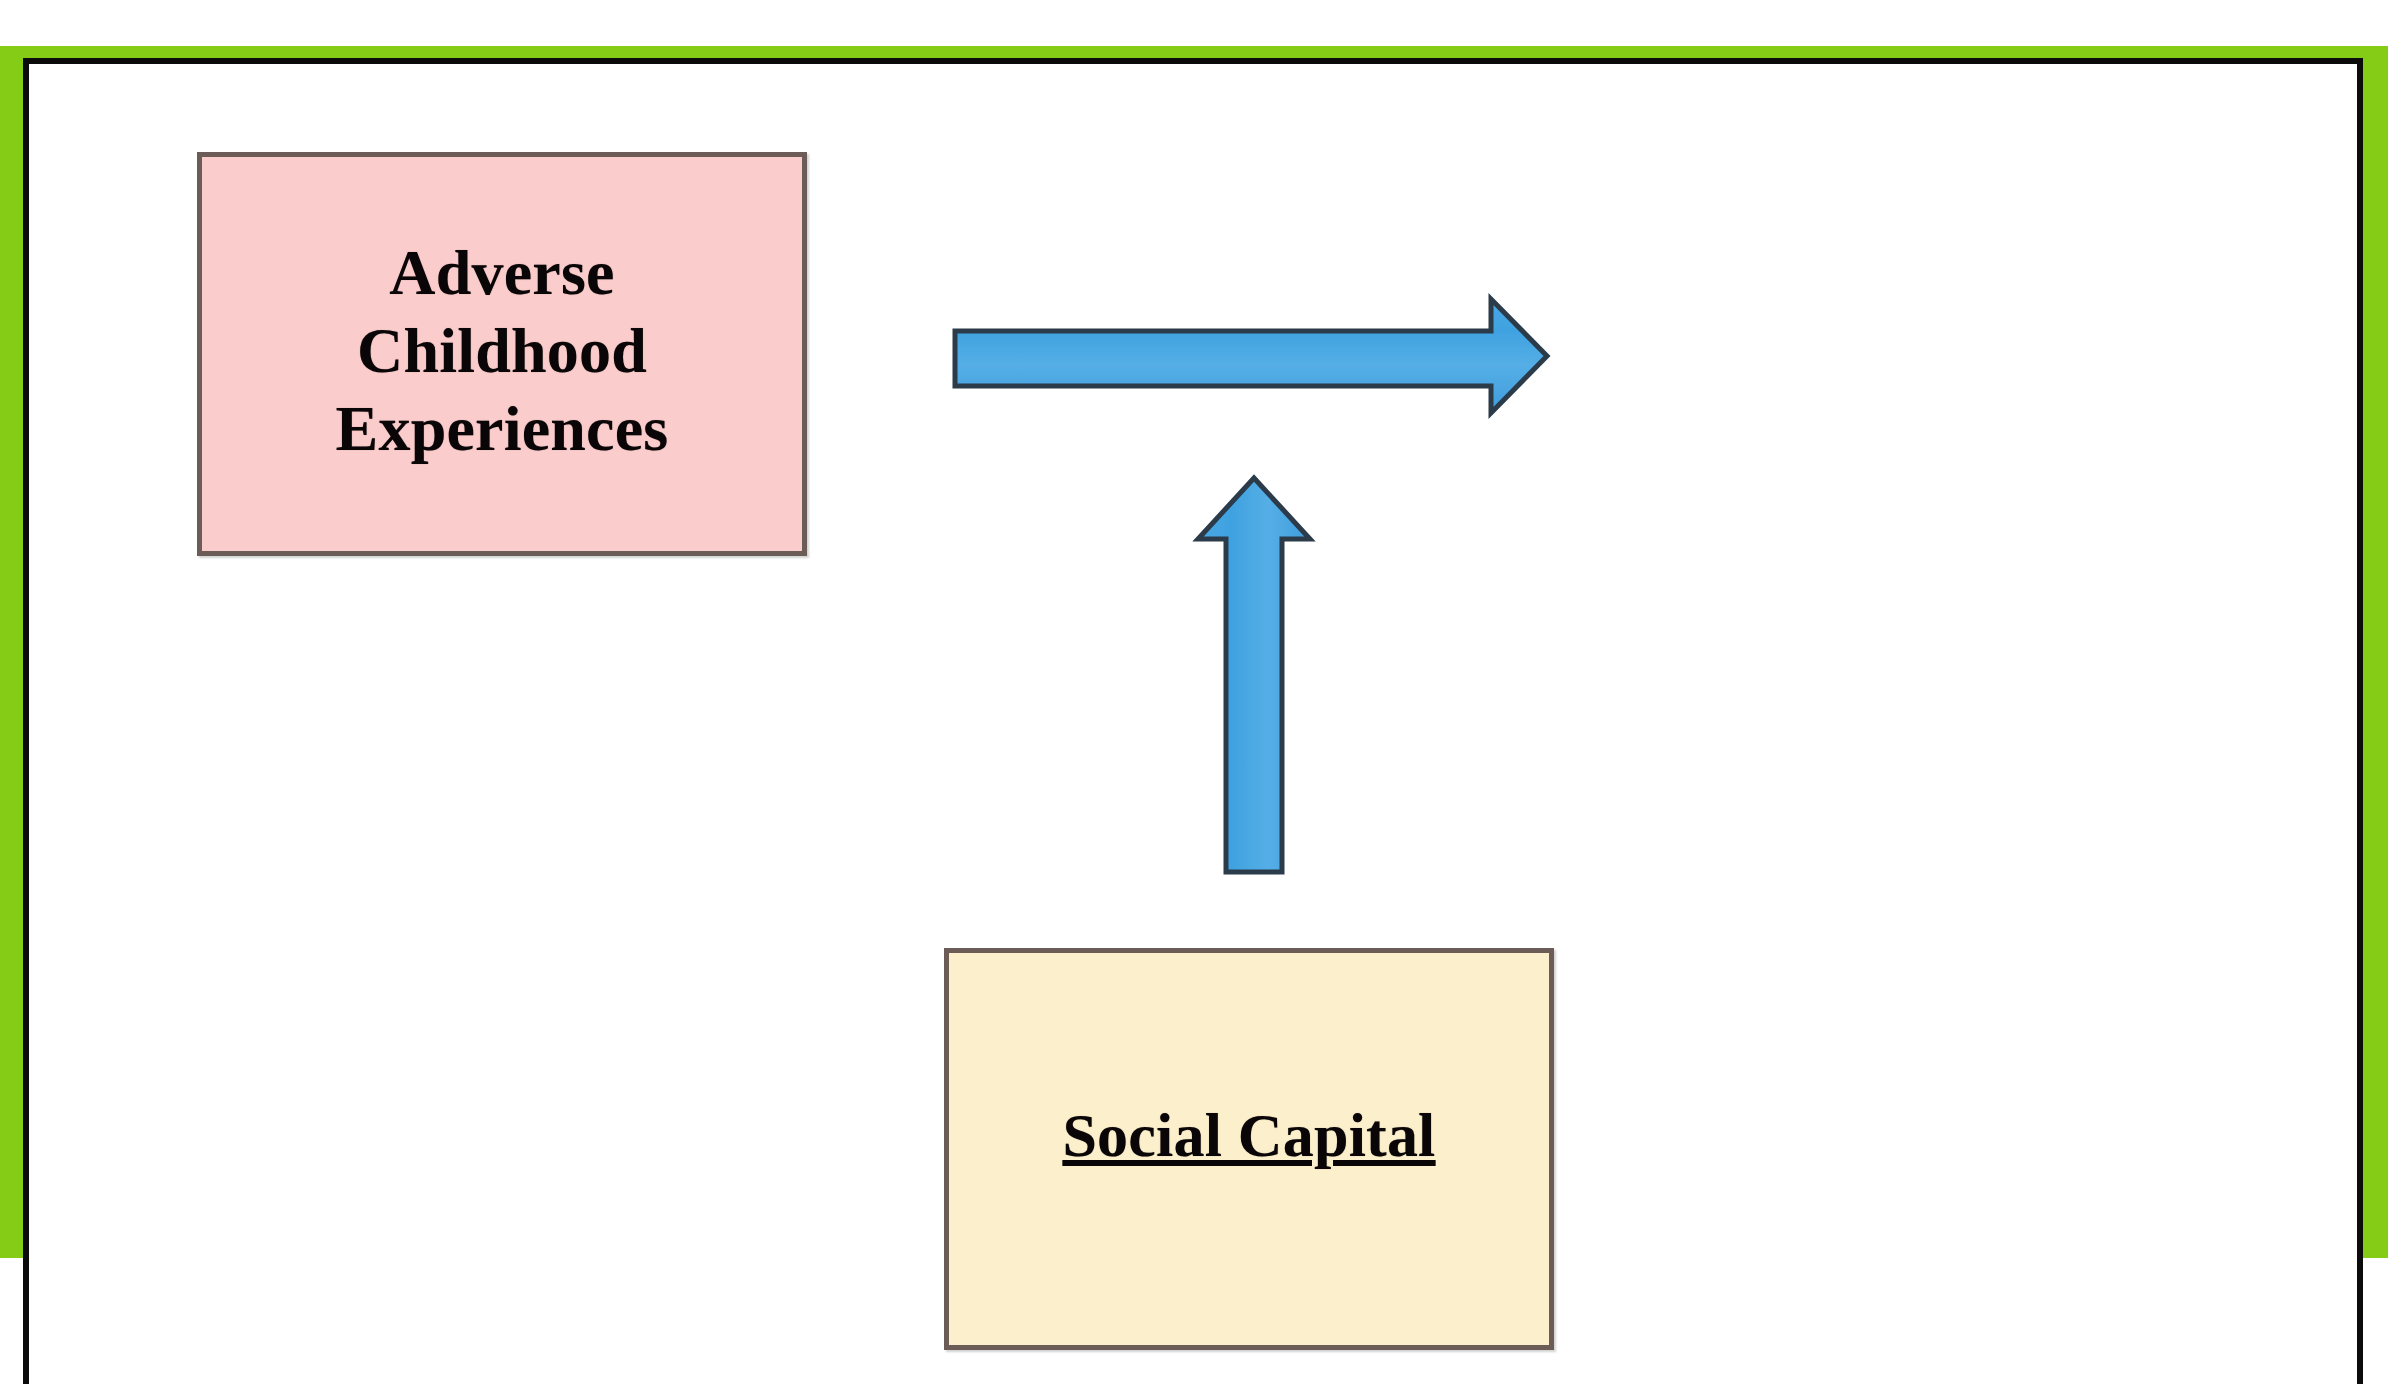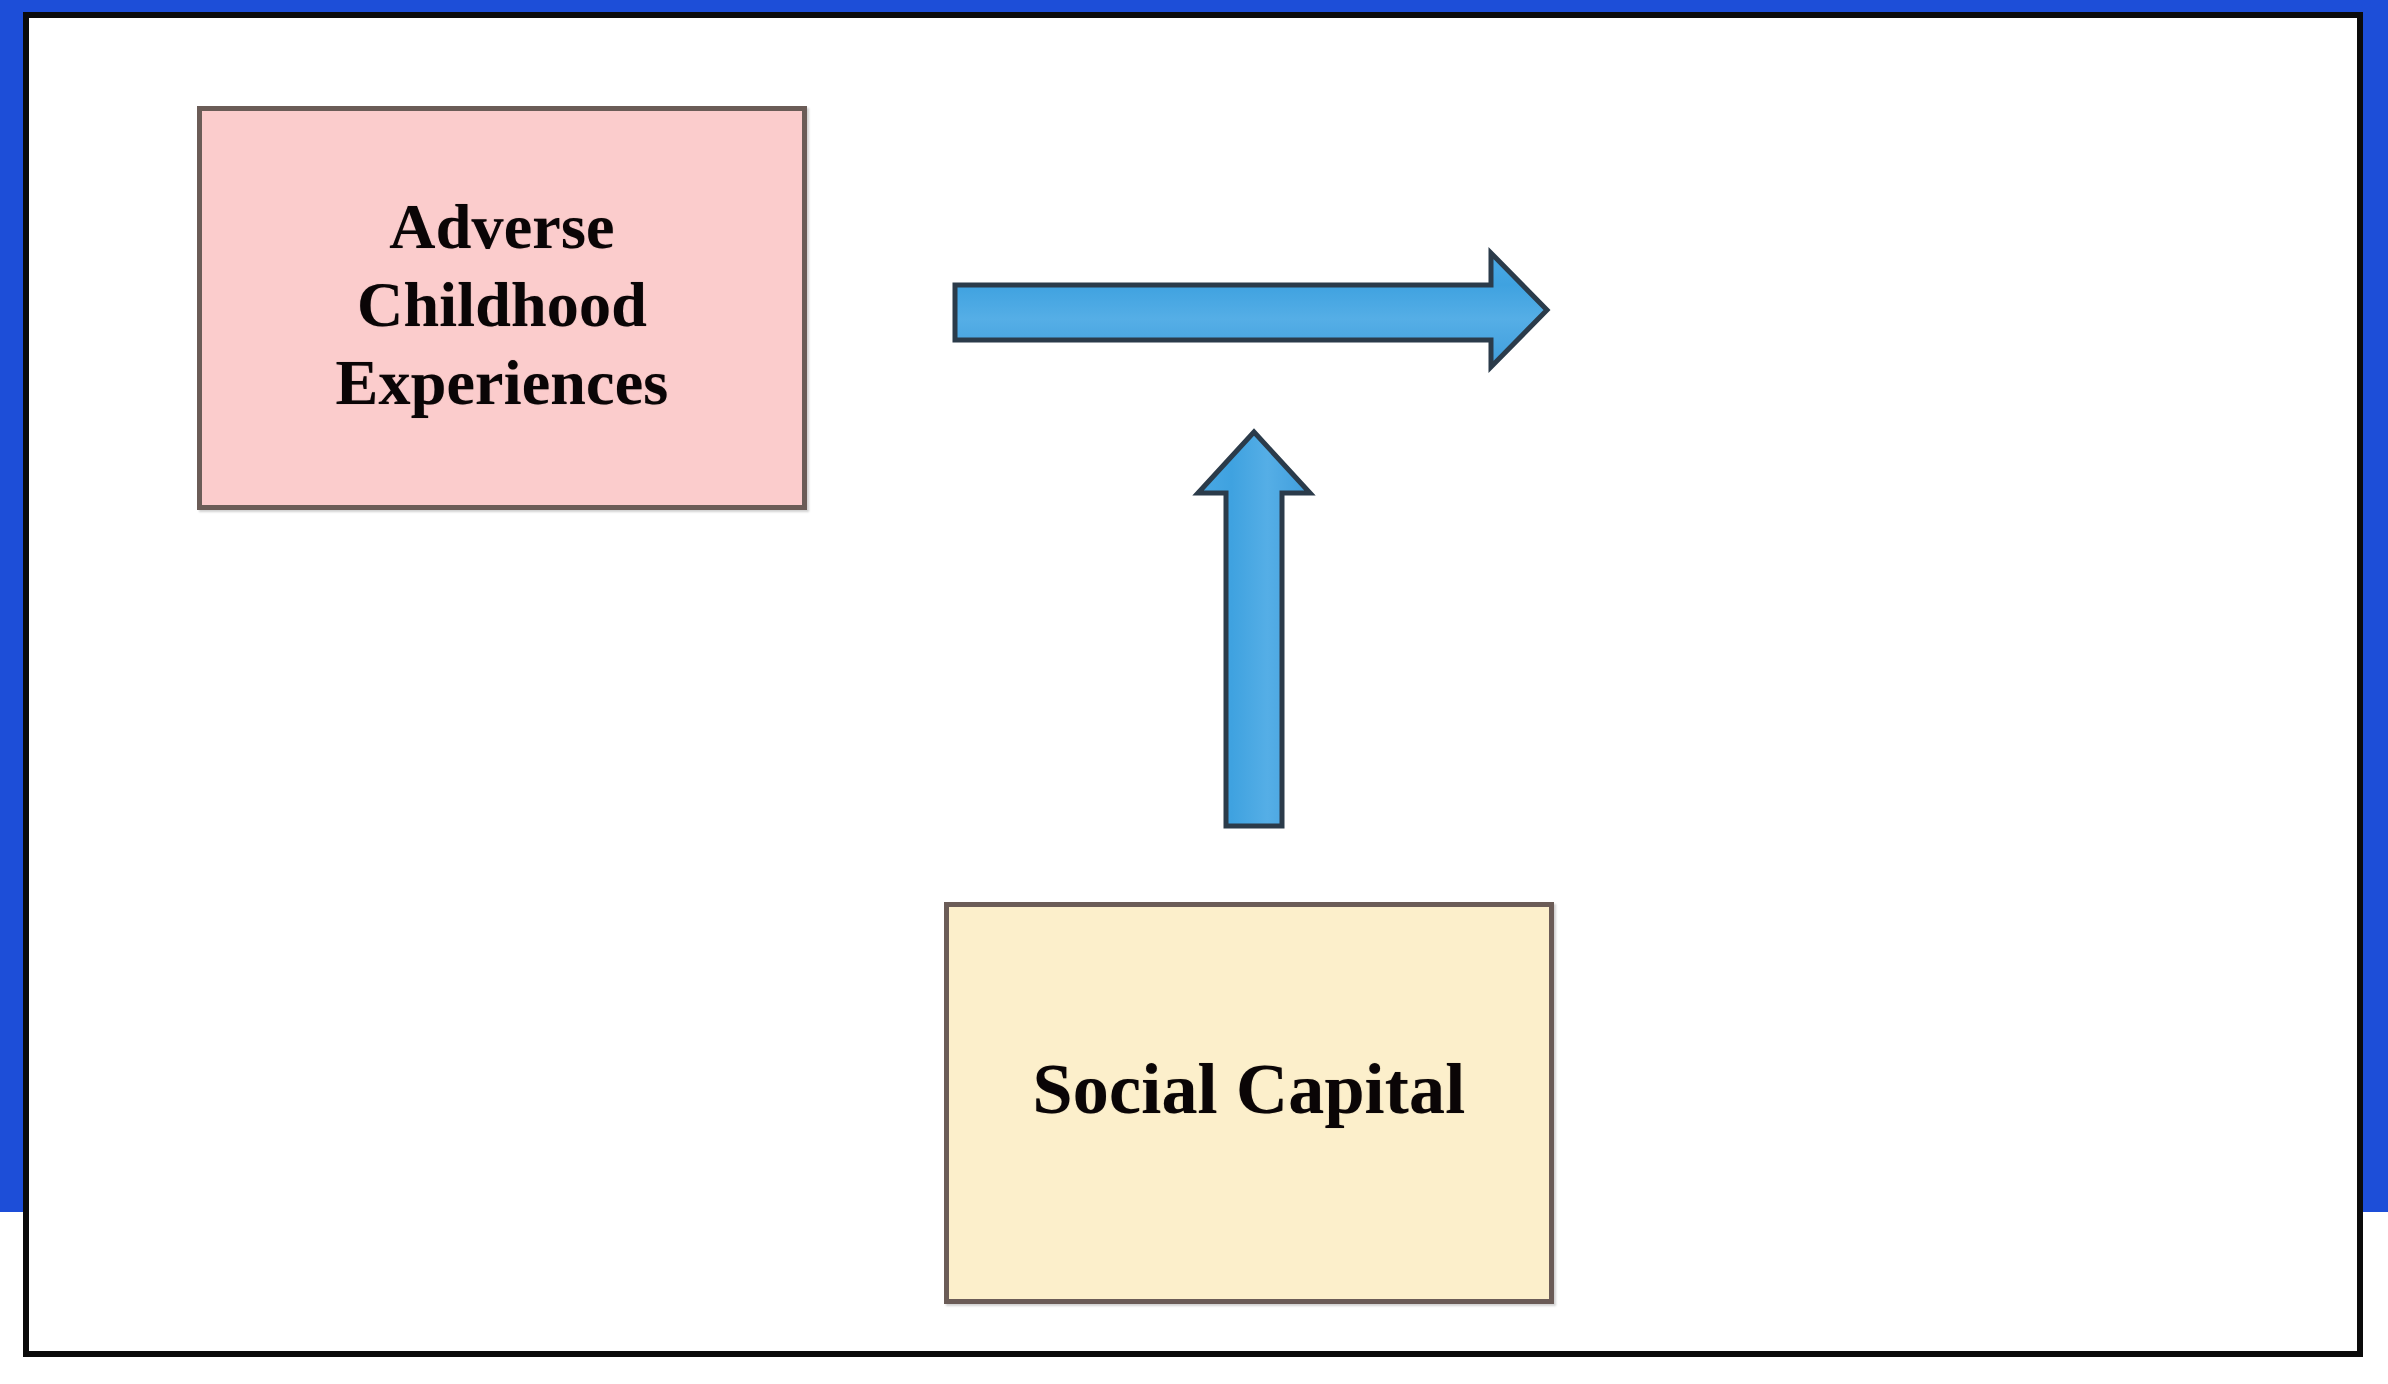--- a/index.html
+++ b/index.html
@@ -11,21 +11,22 @@
     width: 2388px;
     height: 1384px;
     font-family: "Liberation Serif", "DejaVu Serif", serif;
     overflow: hidden;
   }
 
   #figure-canvas {
     position: relative;
     width: 2388px;
     height: 1212px;
-    background: #1d4ed8;
+    background: #84cc16;
+    margin-top: 46px;
   }
 
   
   #outer-frame {
     position: absolute;
     left: 23px;
     top: 12px;
     width: 2340px;
     height: 1345px;
     border: 6px solid #0b0b0b;
@@ -81,22 +82,23 @@
 
   
   #box-social-capital {
     left: 915px;
     top: 884px;
     width: 610px;
     height: 402px;
     background: #fcefcb;
   }
   #box-social-capital .box-label {
-    font-size: 72px;
+    font-size: 62px;
     margin-top: -26px;
+    text-decoration: underline;
   }
 
   
   .block-arrow {
     position: absolute;
     overflow: visible;
   }
   #arrow-aces-to-ipv {
     left: 912px;
     top: 222px;

